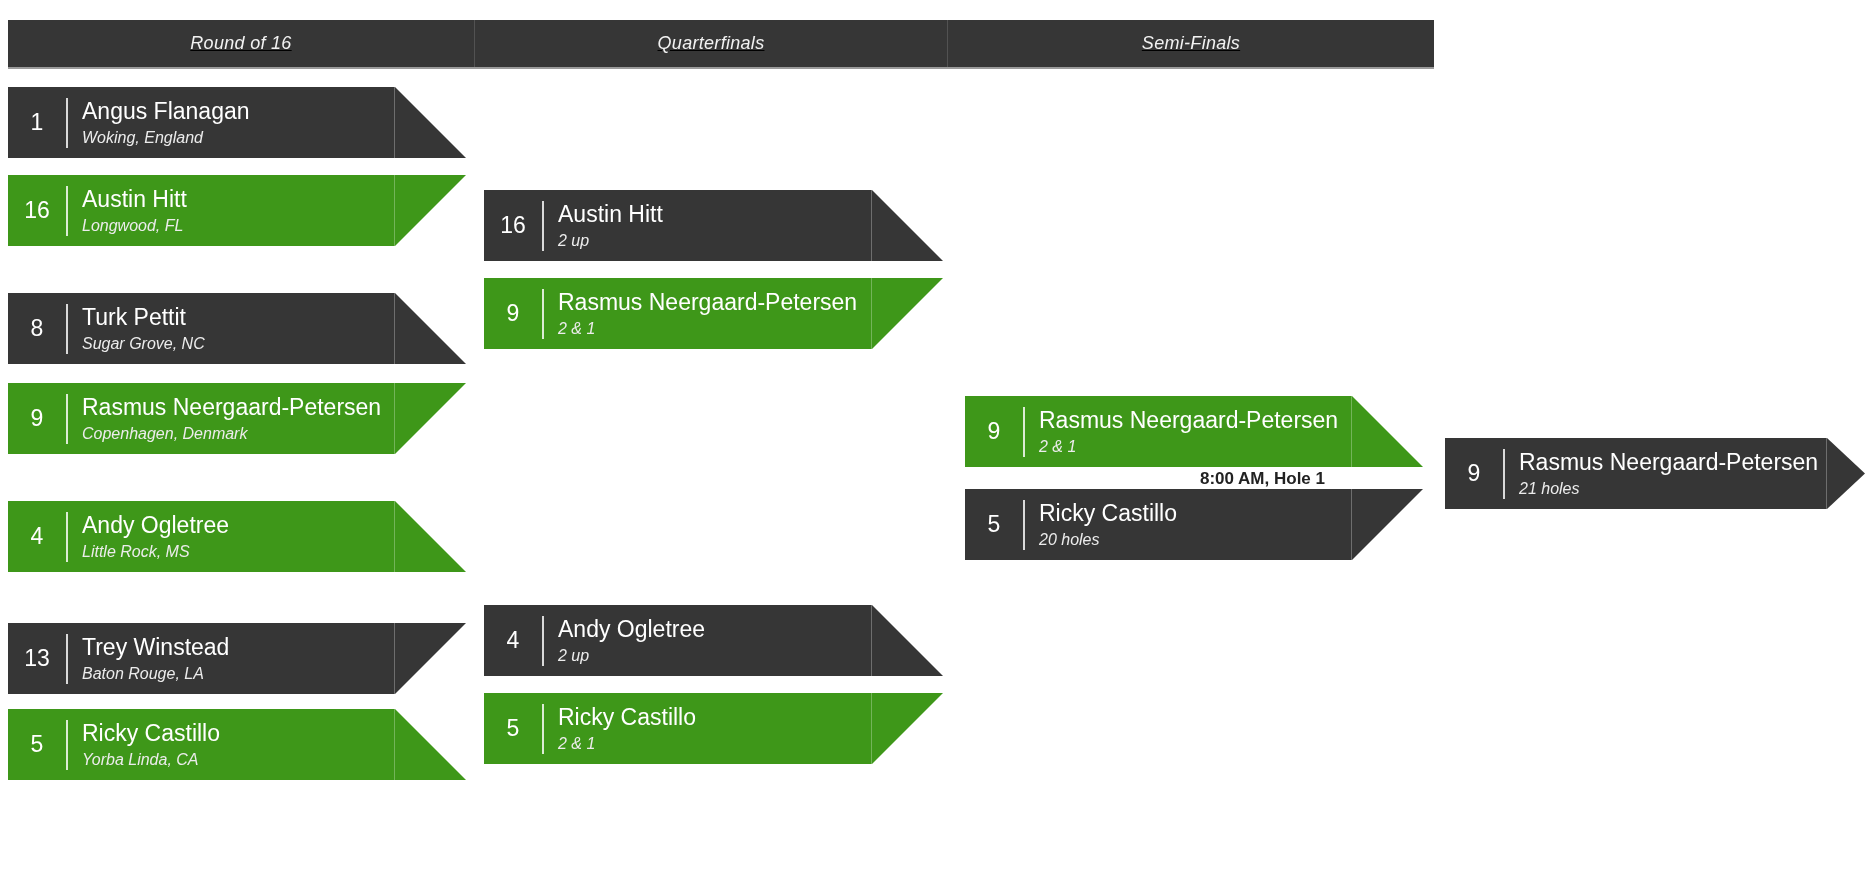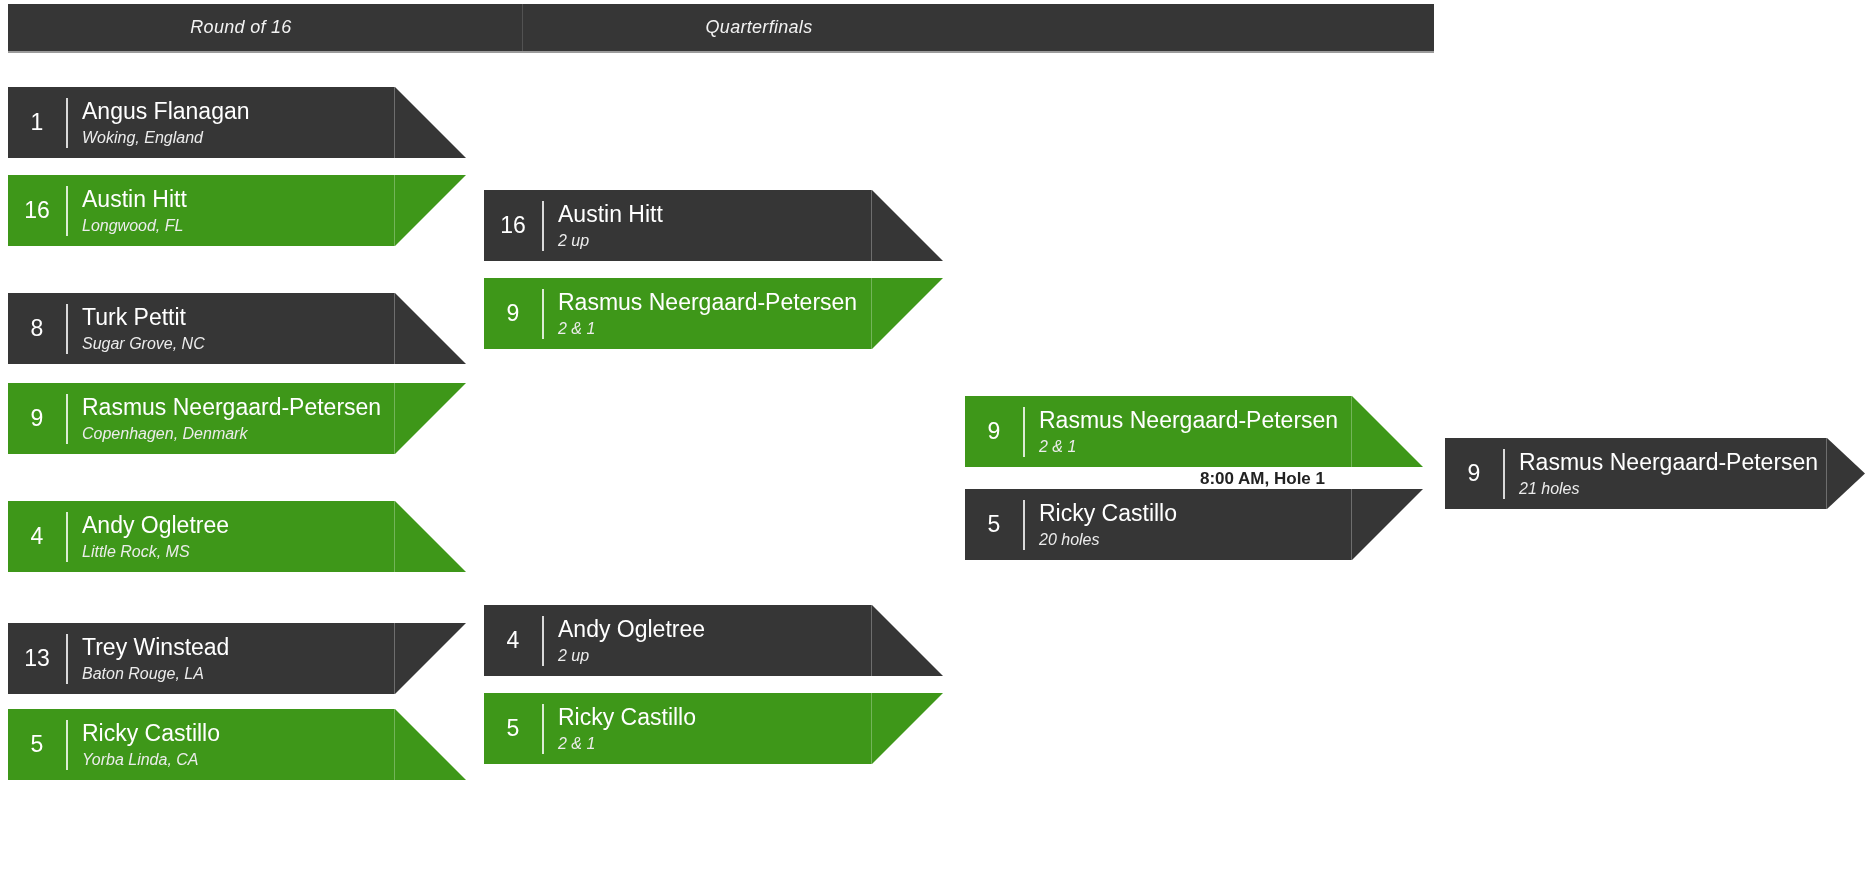--- a/index.html
+++ b/index.html
@@ -4,31 +4,32 @@
 <style>
   html,body{margin:0;padding:0;background:#ffffff;}
   .stage{
     position:relative;width:1873px;height:876px;background:#ffffff;
     font-family:"Liberation Sans",sans-serif;overflow:hidden;
     -webkit-font-smoothing:antialiased;
   }
 
   
   .round-bar{
-    position:absolute;left:8px;top:4px;width:1426px;height:47px;
+    position:absolute;left:8px;top:20px;width:1426px;height:47px;
     background:var(--dark,#363636);border-bottom:2px solid #9b9b9b;
     display:flex;
+    text-decoration:underline;
   }
   .round-cell{
     display:flex;align-items:center;justify-content:center;
     color:#f2f2f2;font-style:italic;font-size:18px;letter-spacing:.3px;
   }
   .round-cell + .round-cell{border-left:1px solid rgba(255,255,255,.14);}
   .round-cell.c1{width:466px;}
-  .round-cell.c2{width:472px;margin-left:48px;}
+  .round-cell.c2{width:472px;}
   .round-cell.c3{flex:1;}
 
   
   .card{
     position:absolute;height:71px;display:flex;align-items:center;
     color:#ffffff;
   }
   .card.dark{background:var(--dark,#363636);}
   .card.green{background:var(--green,#3e9719);}
   
@@ -70,20 +71,21 @@
   .fin{left:1445px;width:420px;}
 </style>
 </head>
 <body>
 
 <div class="stage">
 
   <div class="round-bar">
     <div class="round-cell c1">Round of 16</div>
     <div class="round-cell c2">Quarterfinals</div>
+    <div class="round-cell c3">Semi-Finals</div>
   </div>
 
   <div class="card dark tip-down r16" style="top:87px">
     <div class="seed">1</div>
     <div class="vbar"></div>
     <div class="info">
         <div class="pname">Angus Flanagan</div>
     <div class="pdetail">Woking, England</div>
       </div>
     <i class="tipline"></i>

